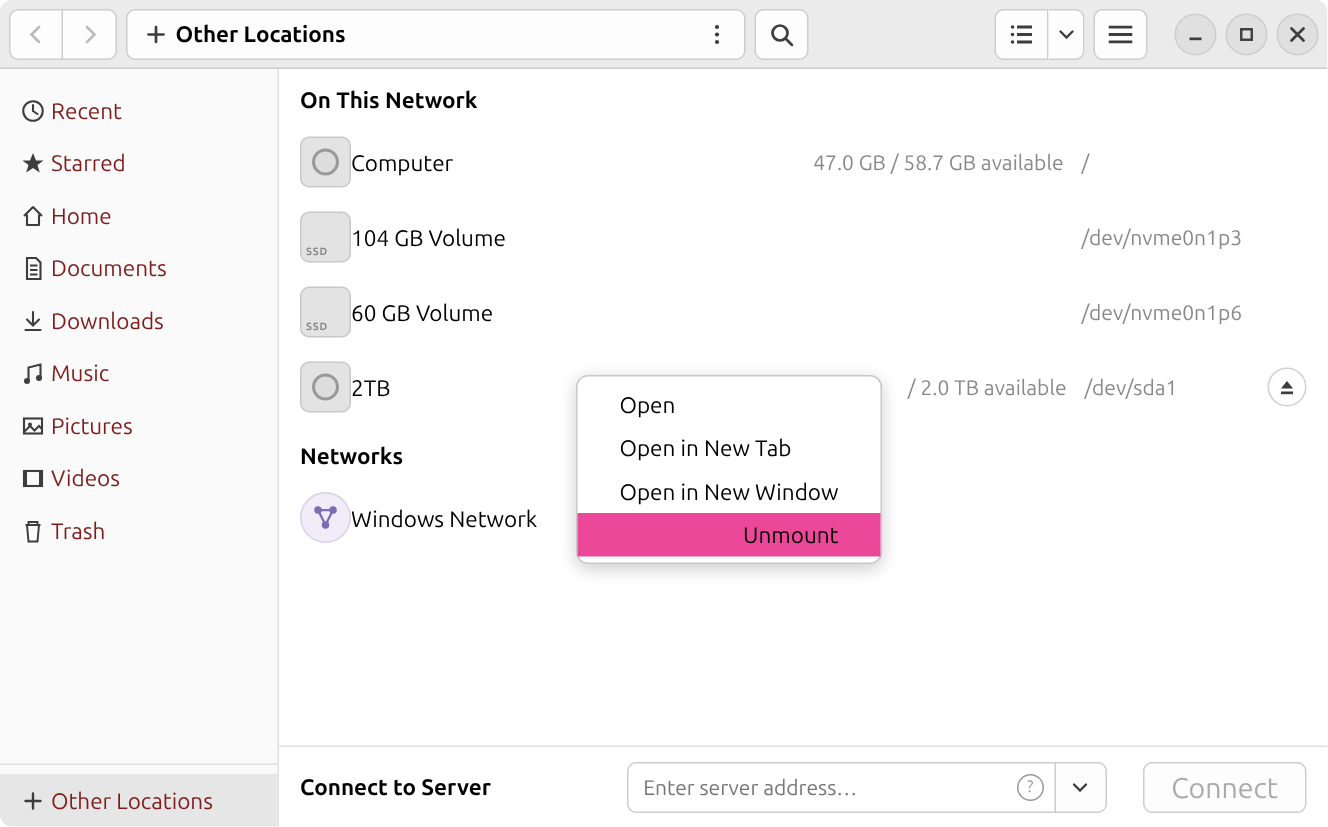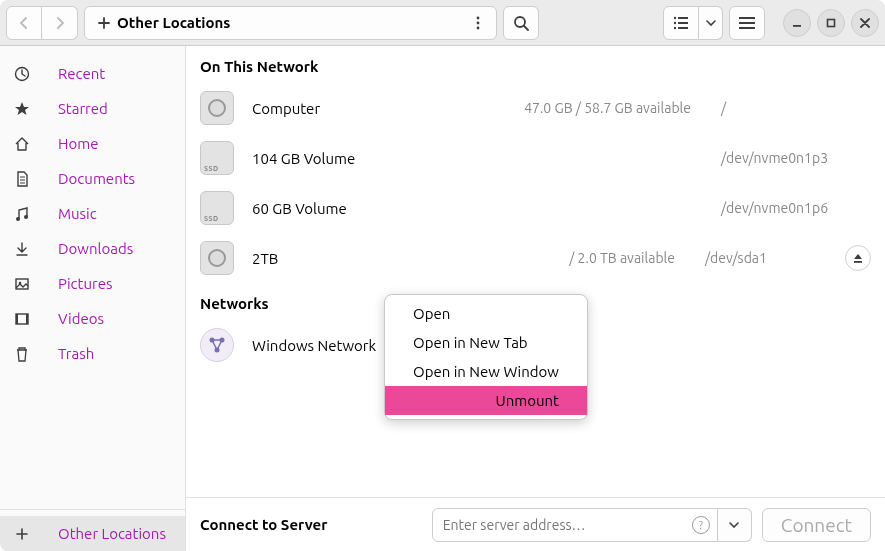--- a/index.html
+++ b/index.html
@@ -25,32 +25,32 @@
       display: flex; align-items: center; padding: 0 4px; gap: 6px;
     }
     .pathbar .plus-seg { display: flex; align-items: center; gap: 6px; padding: 4px 8px; border-radius: 4px; }
     .pathbar .loc-label { font-weight: 600; font-size: 15px; }
     .pathbar .spacer { flex: 1; }
     .header-spacer { flex: 0 0 112px; }
 
     
     .main { display: flex; height: calc(551px - 46px); }
     .sidebar { width: 186px; background: #fafafa; border-right: 1px solid #e0e0e0; padding-top: 10px; display: flex; flex-direction: column; }
-    .side-item { display: flex; align-items: center; gap: 28px; padding: 9px 14px; font-size: 15px; color: #a21caf; cursor: pointer; }
+    .side-item { display: flex; align-items: center; gap: 4px; padding: 9px 14px; font-size: 15px; color: #7f1d1d; cursor: pointer; }
     .side-item.selected { background: #e6e6e6; }
     .side-item .ico { width: 16px; height: 16px; display: flex; align-items: center; justify-content: center; color: #3d3d3d; flex-shrink: 0; }
     .side-sep { height: 1px; background: #e0e0e0; margin: 6px 0; }
     .side-gap { flex: 1; }
 
     
     .content { flex: 1; position: relative; display: flex; flex-direction: column; }
     .scroll { flex: 1; overflow: auto; }
     .section-header { font-weight: 700; font-size: 15px; padding: 12px 14px 8px 14px; }
     .row {
-      display: flex; align-items: center; padding: 8px 14px; gap: 18px; cursor: pointer;
+      display: flex; align-items: center; padding: 8px 14px; cursor: pointer;
     }
     .drive-icon {
       width: 34px; height: 34px; background: #e3e3e3; border-radius: 6px; border: 1px solid #c8c8c8;
       display: flex; align-items: center; justify-content: center; position: relative; flex-shrink: 0;
     }
     .drive-icon.hdd::after {
       content: ""; width: 14px; height: 14px; border: 2px solid #999; border-radius: 50%; background: #ddd;
     }
     .drive-icon.ssd::after {
       content: "SSD"; font-size: 7px; font-weight: 700; color: #888; position: absolute; bottom: 2px; left: 3px; letter-spacing: 0.5px;
@@ -72,21 +72,21 @@
     
     .context-menu {
       position: absolute; background: #fff; border: 1px solid #c8c8c8; border-radius: 8px;
       box-shadow: 0 3px 12px rgba(0,0,0,0.2); padding: 4px 0; min-width: 200px; z-index: 100;
     }
     .menu-item { padding: 6px 28px; font-size: 15px; cursor: pointer; }
     .menu-item:hover, .menu-item.hovered { background: #ec4899; text-align: right; }
 
     
     .footer {
-      height: 54px; border-top: 1px solid #e0e0e0; display: flex; align-items: center; padding: 0 14px; gap: 10px;
+      height: 54px; border-top: 1px solid #e0e0e0; display: flex; align-items: center; padding: 0 14px; gap: 24px;
     }
     .footer-label { font-weight: 700; font-size: 15px; flex: 1; }
     .server-input-wrap { display: flex; }
     .server-input {
       width: 286px; height: 34px; border: 1px solid #cdcdcd; border-radius: 6px 0 0 6px; padding: 0 48px 0 10px;
       font-size: 14px; outline: none; position: relative;
     }
     .input-container { position: relative; }
     .help-badge {
       position: absolute; right: 8px; top: 50%; transform: translateY(-50%);
@@ -225,34 +225,34 @@
           <svg width="16" height="16" viewBox="0 0 16 16">
             <path d="M4 1 H10 L13 4 V15 H4 Z" stroke="#3d3d3d" stroke-width="1.4" fill="none"></path>
             <path d="M6 6 H11 M6 9 H11 M6 12 H11" stroke="#3d3d3d" stroke-width="1.2"></path>
           </svg>
         </span>
       <span>Documents</span>
     </div>
     <div class="side-item">
       <span class="ico">
           <svg width="16" height="16" viewBox="0 0 16 16">
+            <path d="M8 2 V10 M4 7 L8 11 L12 7 M3 14 H13" stroke="#3d3d3d" stroke-width="1.4" fill="none" stroke-linecap="round"></path>
+          </svg>
+        </span>
+      <span>Downloads</span>
+    </div>
+    <div class="side-item">
+      <span class="ico">
+          <svg width="16" height="16" viewBox="0 0 16 16">
             <path d="M5 13 V4 L13 2 V11" stroke="#3d3d3d" stroke-width="1.4" fill="none"></path>
             <circle cx="4" cy="13" r="2" fill="#3d3d3d"></circle>
             <circle cx="12" cy="11" r="2" fill="#3d3d3d"></circle>
           </svg>
         </span>
       <span>Music</span>
-    </div>
-    <div class="side-item">
-      <span class="ico">
-          <svg width="16" height="16" viewBox="0 0 16 16">
-            <path d="M8 2 V10 M4 7 L8 11 L12 7 M3 14 H13" stroke="#3d3d3d" stroke-width="1.4" fill="none" stroke-linecap="round"></path>
-          </svg>
-        </span>
-      <span>Downloads</span>
     </div>
     <div class="side-item">
       <span class="ico">
           <svg width="16" height="16" viewBox="0 0 16 16">
             <rect x="2" y="3" width="12" height="10" stroke="#3d3d3d" stroke-width="1.4" fill="none"></rect>
             <circle cx="6" cy="7" r="1.3" fill="#3d3d3d"></circle>
             <path d="M2 12 L6 8 L9 11 L12 8 L14 10" stroke="#3d3d3d" stroke-width="1.3" fill="none"></path>
           </svg>
         </span>
       <span>Pictures</span>
@@ -356,21 +356,21 @@
         </div>
         <div class="dropdown-btn">
           <svg width="10" height="6" viewBox="0 0 10 6">
               <path d="M1 1 L5 5 L9 1" stroke="#3d3d3d" stroke-width="1.6" fill="none" stroke-linecap="round"></path>
             </svg>
         </div>
       </div>
       <button class="connect-btn">Connect</button>
     </div>
 
-    <div class="context-menu" style="left:198px; top:204px;margin-top:44px;">
+    <div class="context-menu" style="left:198px; top:204px;">
       <div class="menu-item">Open</div>
       <div class="menu-item">Open in New Tab</div>
       <div class="menu-item">Open in New Window</div>
       <div class="menu-item hovered">Unmount</div>
     </div>
 
   </div>
 </div>
 
 </body></html>

